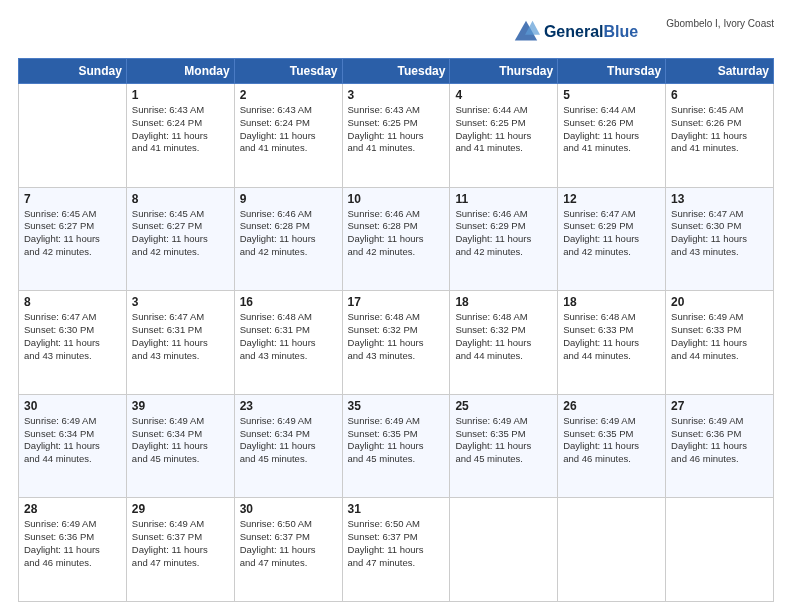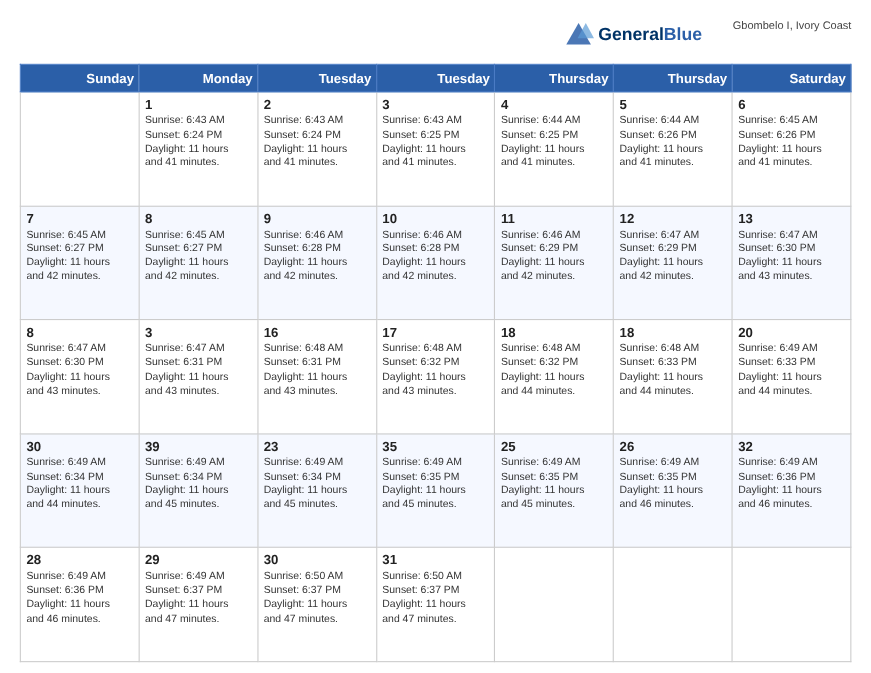--- a/index.html
+++ b/index.html
@@ -308,21 +308,21 @@
 and 45 minutes.</div>
           </td>
           <td>
             <span class="day-num">26</span>
             <div class="day-info" style="white-space: pre-line;">Sunrise: 6:49 AM
 Sunset: 6:35 PM
 Daylight: 11 hours
 and 46 minutes.</div>
           </td>
           <td>
-            <span class="day-num">32</span>
+            <span class="day-num">27</span>
             <div class="day-info" style="white-space: pre-line;">Sunrise: 6:49 AM
 Sunset: 6:36 PM
 Daylight: 11 hours
 and 46 minutes.</div>
           </td>
         </tr>
         <tr>
           <td>
             <span class="day-num">28</span>
             <div class="day-info" style="white-space: pre-line;">Sunrise: 6:49 AM

